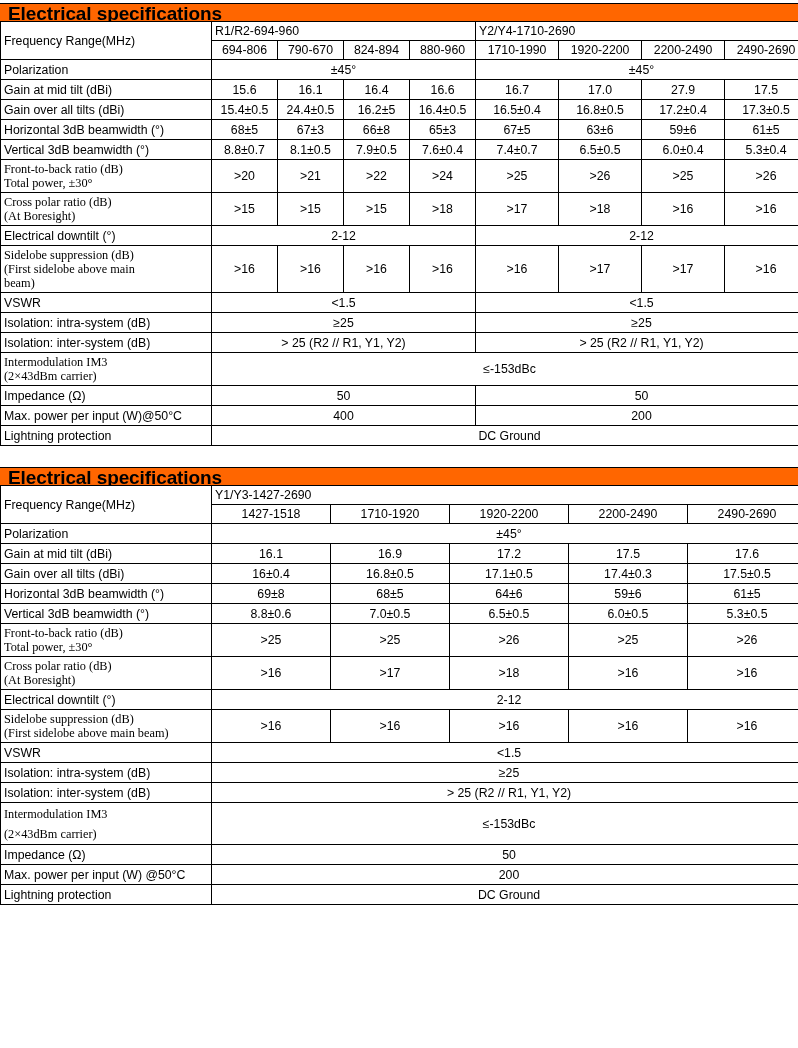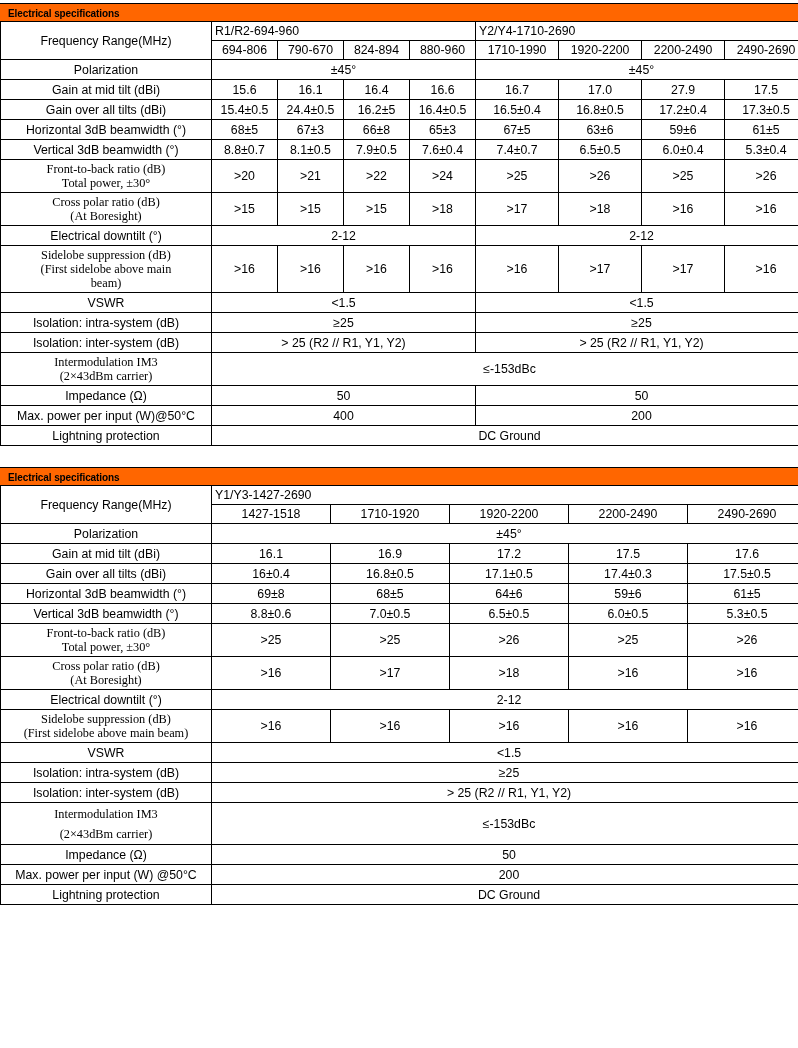--- a/index.html
+++ b/index.html
@@ -24,21 +24,21 @@
     width: 798px;
     box-sizing: border-box;
   }
   .spec-block.first { padding-top: 3px; }
   .spec-block.second { padding-top: 21px; }
 
   .title-bar {
     background: #FF6600;
     color: #000000;
     font-weight: bold;
-    font-size: 10px;
+    font-size: 19px;
     line-height: 19px;
     height: 19px;
     padding: 0 0 0 8px;
     box-sizing: border-box;
     border-top: 1px solid #000;
     border-bottom: 1px solid #000;
     letter-spacing: -0.1px;
     white-space: nowrap;
     overflow: hidden;
   }
@@ -55,21 +55,21 @@
     padding: 2px 3px;
     vertical-align: middle;
     font-weight: normal;
     white-space: nowrap;
     overflow: hidden;
   }
   table.spec tr:first-child td, table.spec tr:first-child th {
     border-top: 0;
   }
   table.spec td.rowlabel {
-    text-align: center;
+    text-align: left;
     padding-left: 3px;
     border-left: 1px solid #000;
     line-height: 14px;
     white-space: normal;
   }
   table.spec td.val {
     text-align: center;
   }
   table.spec td.grp {
     text-align: left;

